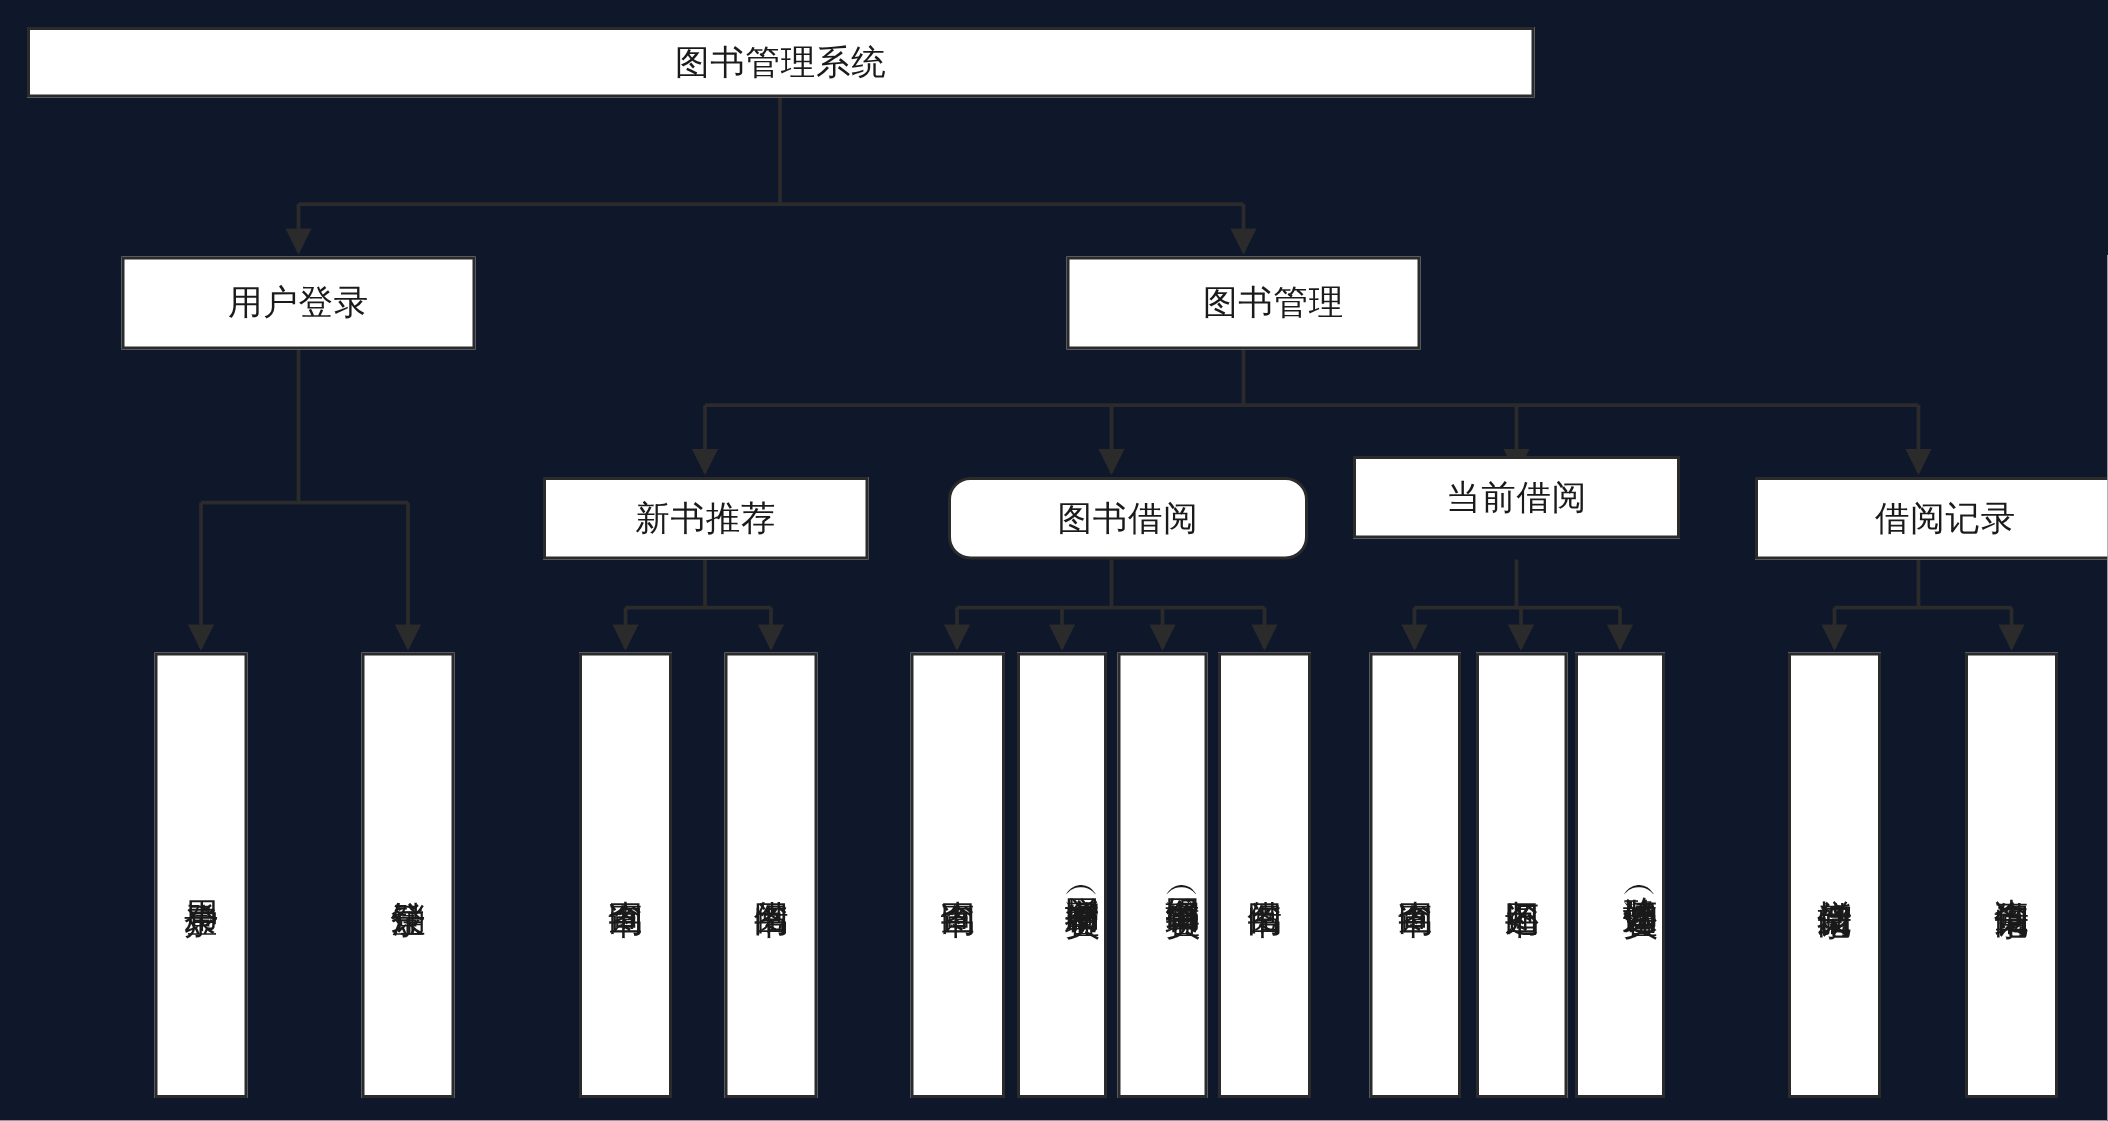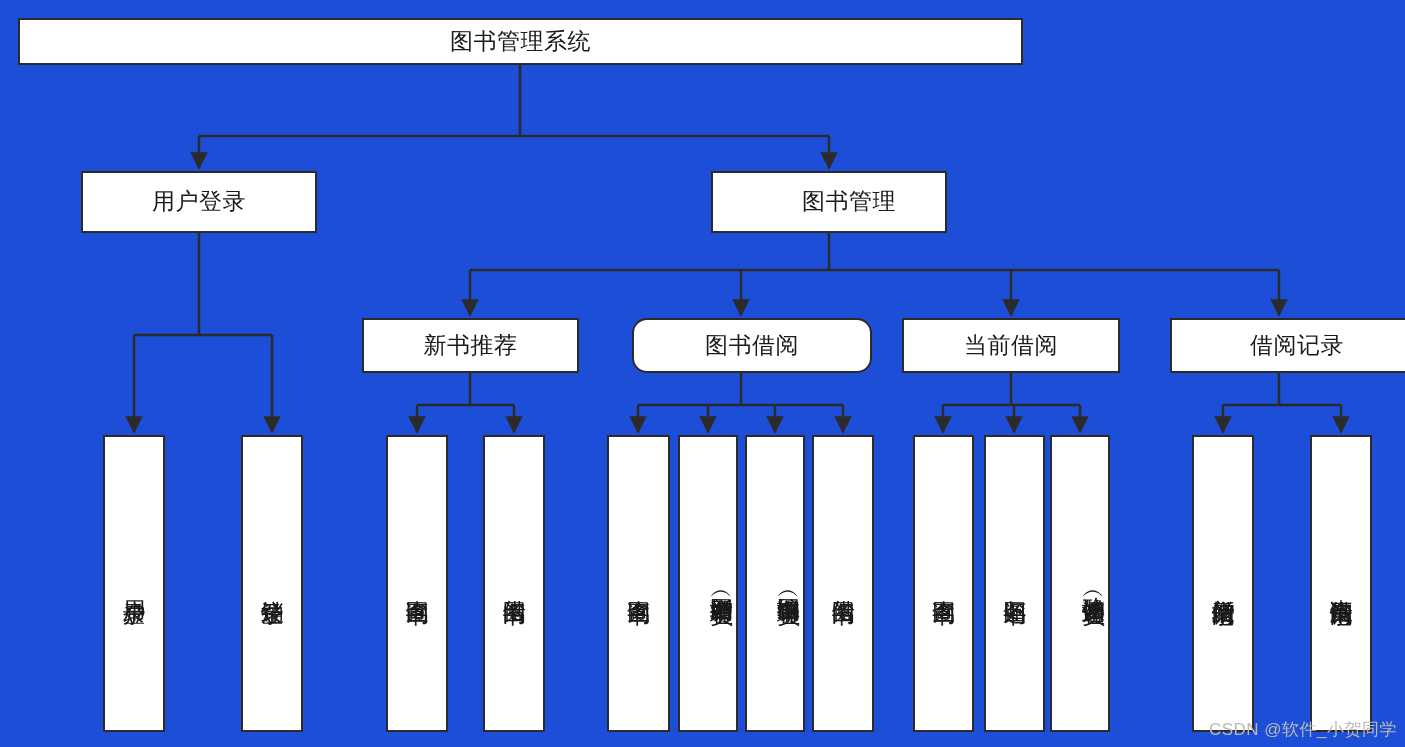--- a/index.html
+++ b/index.html
@@ -7,21 +7,21 @@
     padding: 0;
     background: #ffffff;
   }
   body {
     font-family: "Liberation Sans", "DejaVu Sans", sans-serif;
   }
   #canvas {
     position: relative;
     width: 1405px;
     height: 747px;
-    background: #1d4ed8;
+    background: #0f172a;
     overflow: hidden;
   }
   .node {
     position: absolute;
     box-sizing: border-box;
     border: 2px solid #2b2b2b;
     background: #ffffff;
     display: flex;
     align-items: center;
     justify-content: center;
@@ -129,35 +129,34 @@
   <div class="node horizontal" style="left: 711px; top: 171px; width: 236px; height: 62px; padding-left: 40px;">
     <span>图书管理</span>
   </div>
 
   <div class="node horizontal" style="left: 362px; top: 318px; width: 217px; height: 55px; text-align: right;">
     <span>新书推荐</span>
   </div>
   <div class="node horizontal" style="left: 632px; top: 318px; width: 240px; height: 55px; border-radius: 15px;">
     <span>图书借阅</span>
   </div>
-  <div class="node horizontal" style="left: 902px; top: 318px; width: 218px; height: 55px;">
+  <div class="node horizontal" style="left: 902px; top: 304px; width: 218px; height: 55px;">
     <span>当前借阅</span>
   </div>
   <div class="node horizontal" style="left: 1170px; top: 318px; width: 254px; height: 55px;">
     <span>借阅记录</span>
   </div>
 
   <div class="node vertical centered" style="left: 103px; top: 435px; width: 62px; height: 297px;">用户登录</div>
   <div class="node vertical centered" style="left: 241px; top: 435px; width: 62px; height: 297px;">注销登录</div>
   <div class="node vertical centered" style="left: 386px; top: 435px; width: 62px; height: 297px;">查询图书</div>
   <div class="node vertical centered" style="left: 483px; top: 435px; width: 62px; height: 297px;">借阅图书</div>
   <div class="node vertical centered" style="left: 607px; top: 435px; width: 63px; height: 297px;">查询图书</div>
   <div class="node vertical" style="left: 678px; top: 435px; width: 60px; height: 297px;">新增图书（管理员）</div>
   <div class="node vertical" style="left: 745px; top: 435px; width: 60px; height: 297px;">编辑图书（管理员）</div>
   <div class="node vertical centered" style="left: 812px; top: 435px; width: 62px; height: 297px;">借阅图书</div>
   <div class="node vertical centered" style="left: 913px; top: 435px; width: 61px; height: 297px;">查询图书</div>
   <div class="node vertical centered" style="left: 984px; top: 435px; width: 61px; height: 297px;">归还图书</div>
   <div class="node vertical" style="left: 1050px; top: 435px; width: 60px; height: 297px;">确认归还（管理员）</div>
   <div class="node vertical centered" style="left: 1192px; top: 435px; width: 62px; height: 297px;">新增借阅记录</div>
   <div class="node vertical centered" style="left: 1310px; top: 435px; width: 62px; height: 297px;">查询借阅记录</div>
 
-  <div class="watermark">CSDN @软件_小贺同学</div>
 </div>
 
 </body></html>

